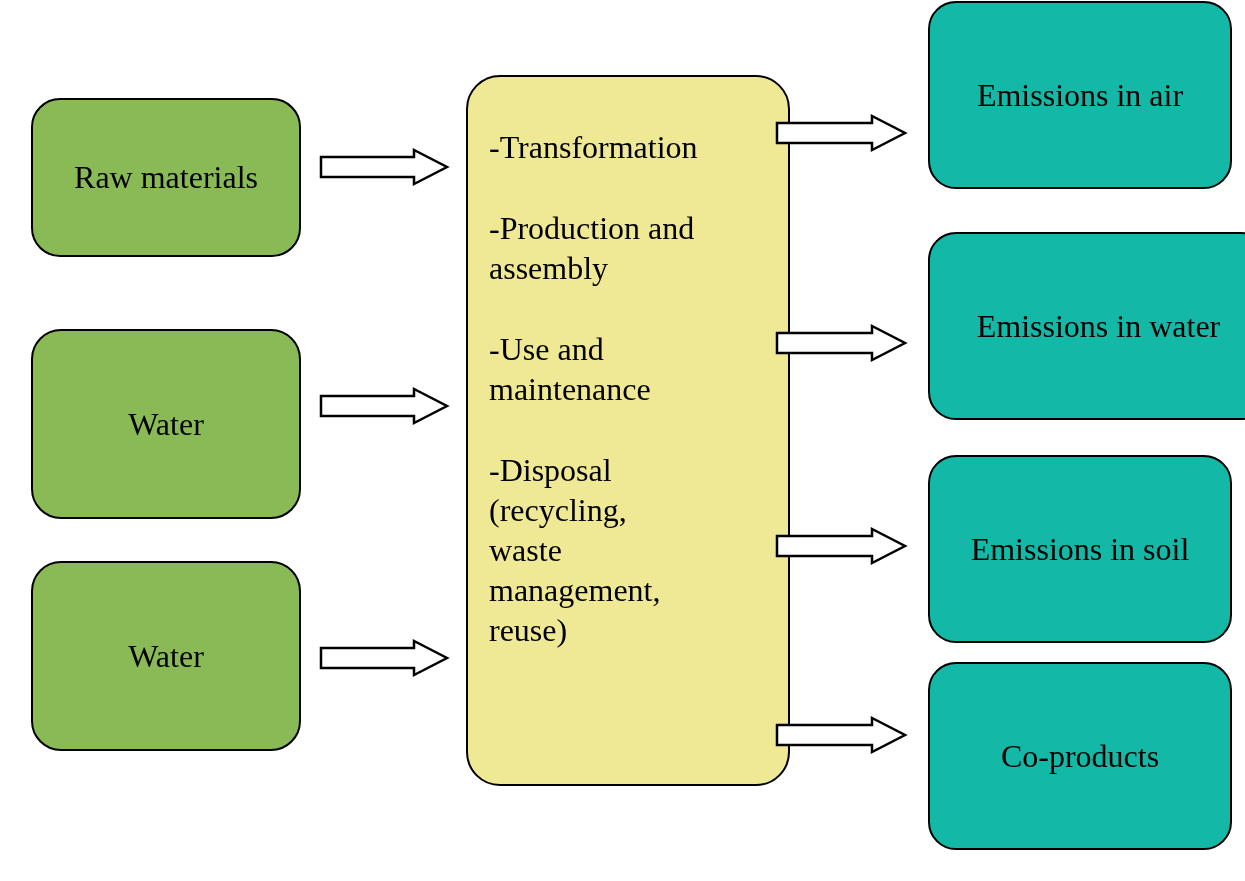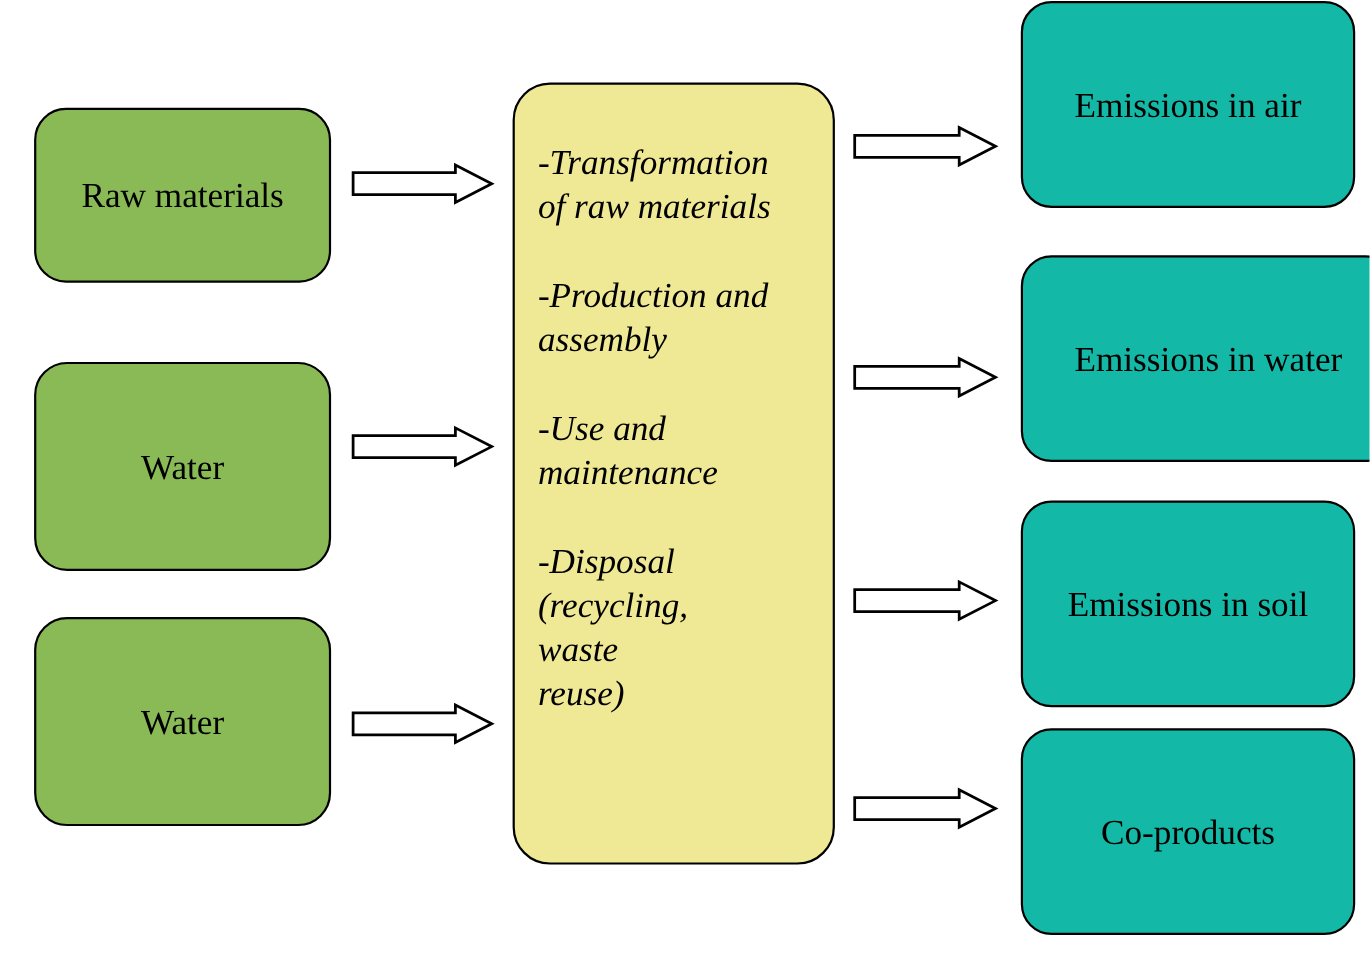--- a/index.html
+++ b/index.html
@@ -23,37 +23,37 @@
 <div class="box green" style="left:31px;top:98px;width:270px;height:159px;border-radius:29px;">
   <span>Raw materials</span>
 </div>
 <div class="box green" style="left:31px;top:329px;width:270px;height:190px;">
   <span>Water</span>
 </div>
 <div class="box green" style="left:31px;top:561px;width:270px;height:190px;">
   <span>Water</span>
 </div>
 
-<div class="box yellow" style="left:466px;top:75px;width:293px;height:711px;font-style:italic;">
+<div class="box yellow" style="left:466px;top:75px;width:324px;height:711px;">
   <div class="step">
     <span class="step-line">-Transformation</span>
-    <span class="step-line">of raw materials</span>
   </div>
   <div class="step">
     <span class="step-line">-Production and</span>
     <span class="step-line">assembly</span>
   </div>
   <div class="step">
     <span class="step-line">-Use and</span>
     <span class="step-line">maintenance</span>
   </div>
   <div class="step">
     <span class="step-line">-Disposal</span>
     <span class="step-line">(recycling,</span>
     <span class="step-line">waste</span>
+    <span class="step-line">management,</span>
     <span class="step-line">reuse)</span>
   </div>
 </div>
 
 <div class="box purple" style="left:928px;top:1px;width:304px;height:188px;">
   <span>Emissions in air</span>
 </div>
 <div class="box purple" style="left:928px;top:232px;width:341px;height:188px;">
   <span>Emissions in water</span>
 </div>

